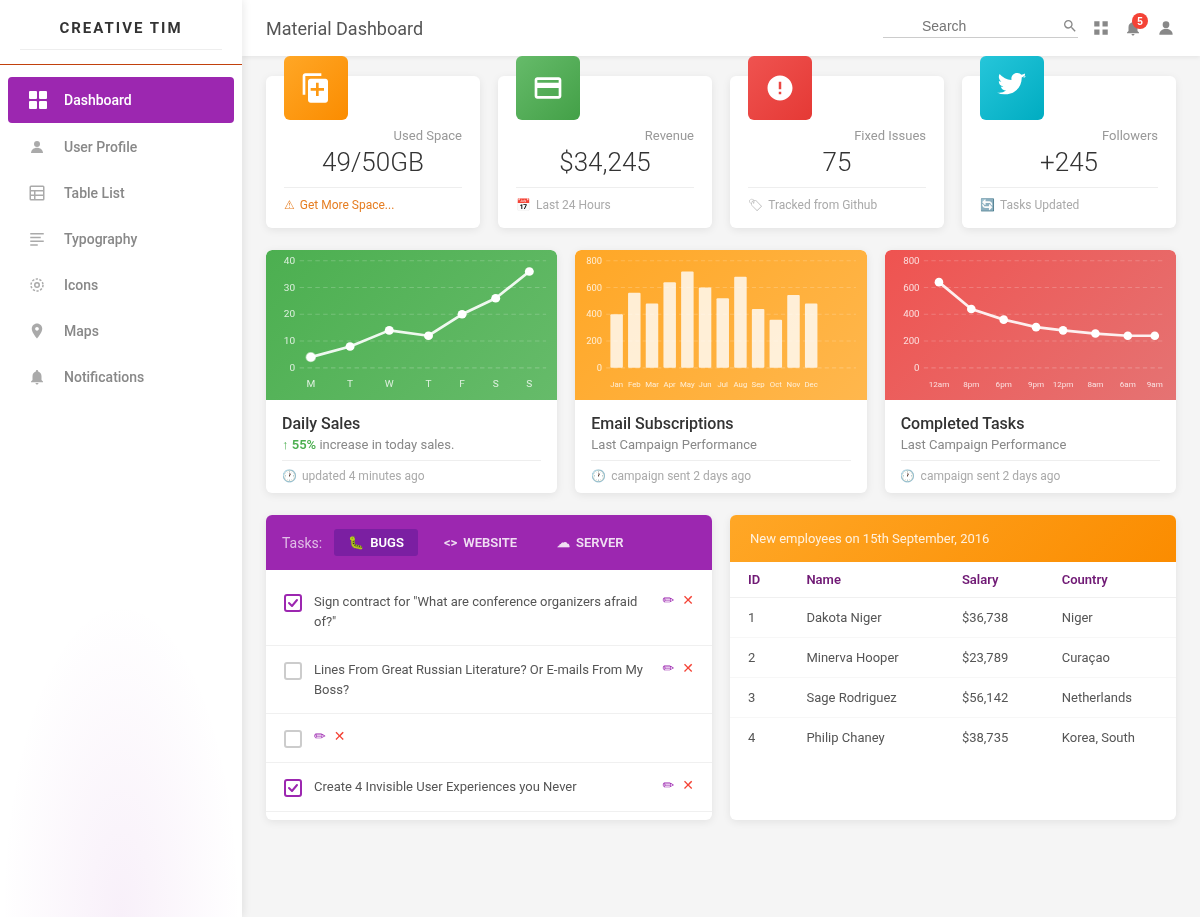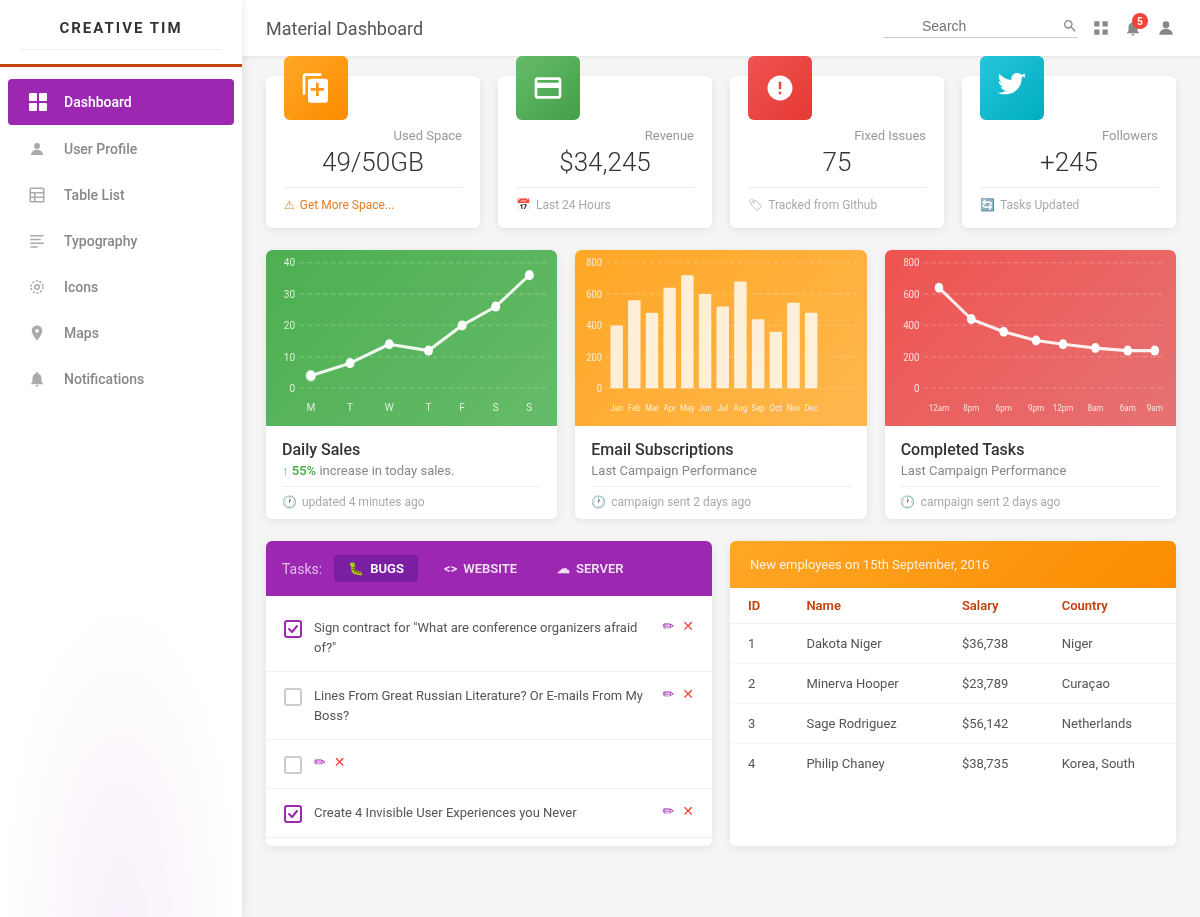--- a/index.html
+++ b/index.html
@@ -13,21 +13,21 @@
       height: 917px;
       display: flex;
       flex-direction: column;
       box-shadow: 2px 0 8px rgba(0,0,0,0.08);
       position: relative;
       overflow: hidden;
     }
     .sidebar-logo {
       padding: 18px 20px 14px;
       text-align: center;
-      border-bottom: 3px solid #c2410c;
+      border-bottom: 1px solid #c2410c;
     }
     .sidebar-logo-text {
       font-size: 15px;
       font-weight: 700;
       letter-spacing: 2px;
       color: #333;
     }
     .sidebar-nav { margin-top: 10px; }
     .nav-item {
       display: flex;
@@ -198,21 +198,21 @@
       gap: 18px;
       margin-bottom: 22px;
     }
     .chart-card {
       background: #fff;
       border-radius: 6px;
       box-shadow: 0 2px 8px rgba(0,0,0,0.08);
       overflow: hidden;
     }
     .chart-area {
-      height: 176px;
+      height: 150px;
       position: relative;
       border-radius: 6px 6px 0 0;
     }
     .chart-green { background: linear-gradient(135deg, #4caf50, #66bb6a); }
     .chart-orange { background: linear-gradient(135deg, #ffa726, #ffb74d); }
     .chart-red { background: linear-gradient(135deg, #ef5350, #e57373); }
     .chart-body { padding: 14px 16px 10px; }
     .chart-title { font-size: 16px; font-weight: 500; color: #333; margin-bottom: 4px; }
     .chart-subtitle { font-size: 13px; color: #888; margin-bottom: 4px; }
     .chart-footer {
@@ -310,21 +310,21 @@
       font-weight: 500;
       color: #fff;
       margin-bottom: 4px;
     }
     .employees-subtitle { font-size: 13px; color: rgba(255,255,255,0.85); }
     .employees-table { width: 100%; border-collapse: collapse; }
     .employees-table th {
       padding: 10px 18px;
       text-align: left;
       font-size: 13px;
-      color: #c2410c;
+      color: #701a75;
       font-weight: 600;
       border-bottom: 1px solid #f0f0f0;
     }
     .employees-table td {
       padding: 12px 18px;
       font-size: 13px;
       color: #555;
       border-bottom: 1px solid #f7f7f7;
     }
     .employees-table tr:last-child td { border-bottom: none; }

